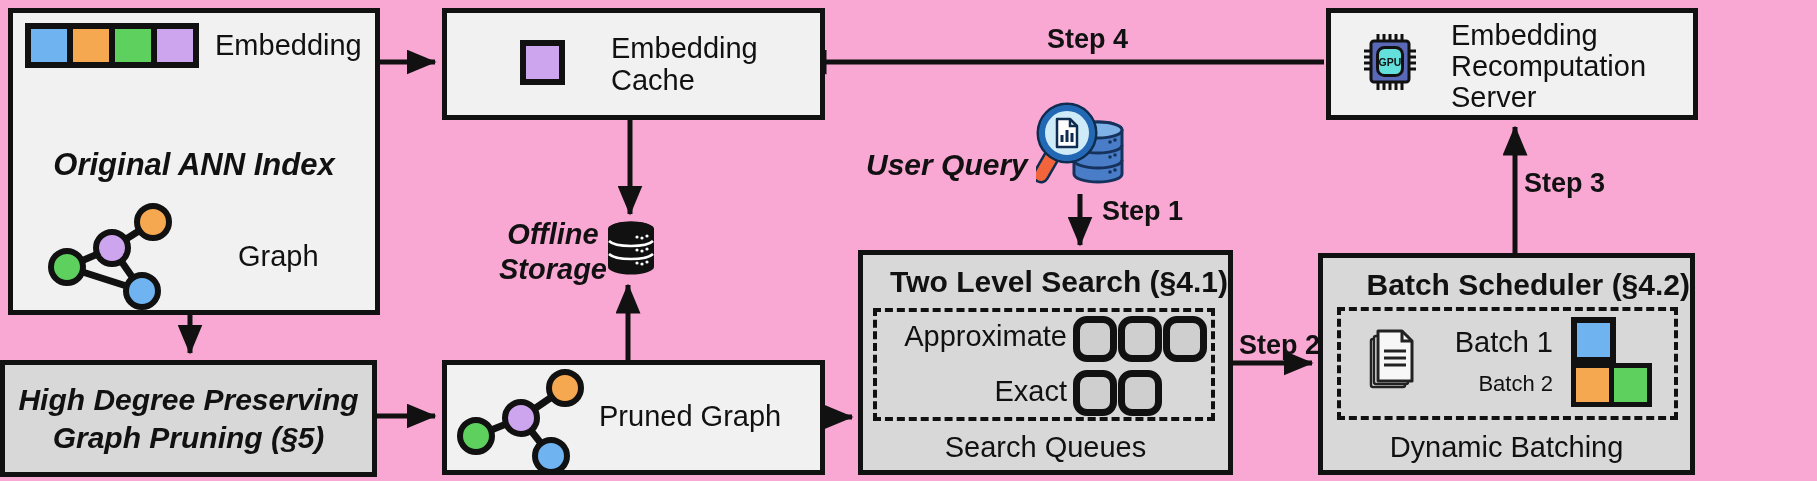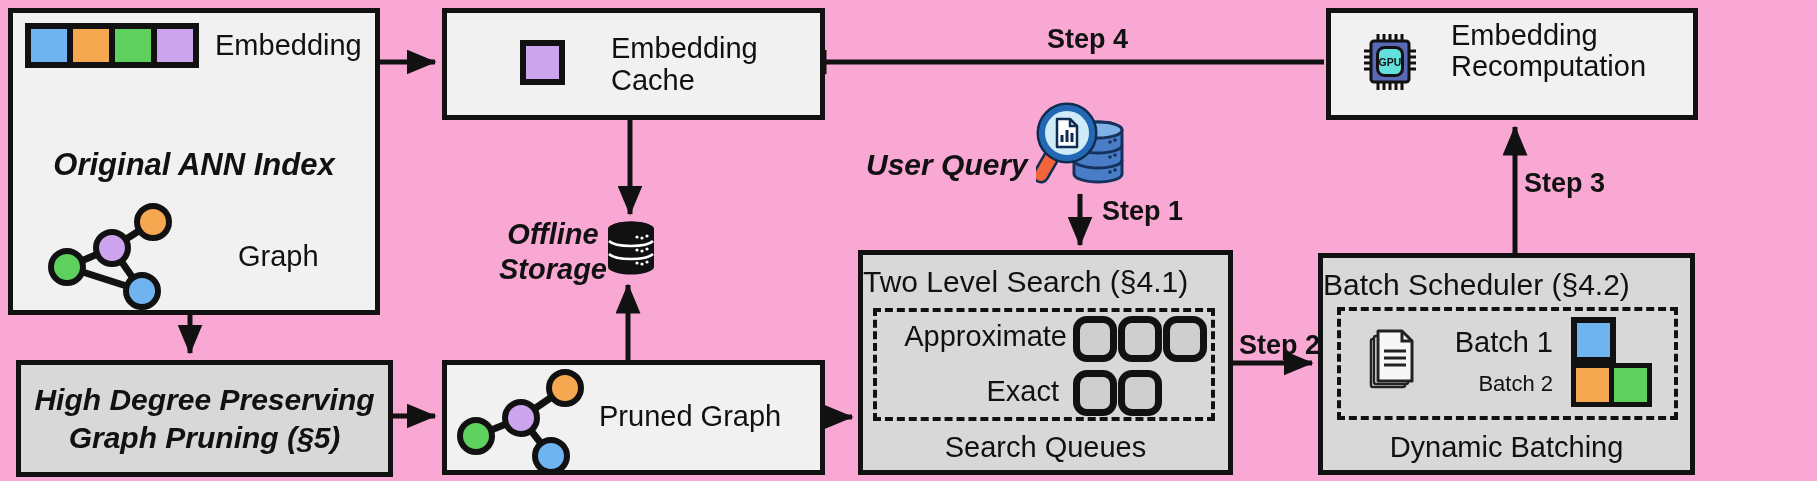--- a/index.html
+++ b/index.html
@@ -17,21 +17,21 @@
   .chiprow{display:flex;gap:6px;background:#111;padding:6px;width:max-content;}
   .chip{width:36px;height:33px;}
   .chip1{border:6px solid #111;width:33px;height:33px;}
   .c-blue{background:#6FB3F0;} .c-orange{background:#F6A850;}
   .c-green{background:#5DD05E;} .c-purple{background:#CDA5EF;}
   
   .qrow{position:absolute;display:flex;gap:1px;}
   .qsq{width:30px;height:32px;border:7px solid #111;border-radius:14px;background:#CFCFCF;}
   .dashedbox{position:absolute;border:4px dashed #111;box-sizing:border-box;}
   .footerlbl{position:absolute;left:0;right:0;bottom:6px;text-align:center;font-size:29px;}
-  .titlelbl{position:absolute;left:0;right:0;top:10px;text-align:left;font-size:30px;font-weight:normal;}
+  .titlelbl{position:absolute;left:0;right:0;top:10px;text-align:right;font-size:30px;font-weight:bold;}
   .duo{display:flex;gap:5px;background:#111;padding:5px;width:max-content;}
   .duo .chip{width:33px;height:34px;}
 </style>
 </head>
 <body>
 
 <div id="canvas">
 
   <svg id="arrows" width="1817" height="481">
     <defs>
@@ -72,21 +72,21 @@
       <g stroke="#111" stroke-width="6">
         <circle cx="110" cy="32" r="16" fill="#F6A850"></circle>
         <circle cx="24" cy="77" r="16" fill="#5DD05E"></circle>
         <circle cx="99" cy="101" r="16" fill="#6FB3F0"></circle>
         <circle cx="69" cy="58" r="16" fill="#CDA5EF"></circle>
       </g>
     </svg>
     <div class="lbl" style="left:225px;top:227px;font-size:29px;">Graph</div>
   </div>
 
-  <div class="box gray" style="left:0px;top:360px;width:367px;height:107px;display:flex;flex-direction:column;justify-content:center;align-items:center;margin-left:16px;">
+  <div class="box gray" style="left:0px;top:360px;width:367px;height:107px;display:flex;flex-direction:column;justify-content:center;align-items:center;">
     <div class="bold" style="font-size:30px;line-height:38px;">High Degree Preserving</div>
     <div class="bold" style="font-size:30px;line-height:38px;">Graph Pruning (§5)</div>
   </div>
 
   <div class="box" style="left:442px;top:8px;width:373px;height:102px;">
     <div class="chip1 c-purple" style="position:absolute;left:73px;top:27px;"></div>
     <div class="lbl" style="left:164px;top:19px;font-size:29px;line-height:32px;">
       <div>Embedding</div>
       <div>Cache</div>
     </div>
@@ -166,21 +166,21 @@
 
   <div class="box gray" style="left:858px;top:250px;width:365px;height:215px;">
     <div class="titlelbl">Two Level Search (§4.1)</div>
     <div class="dashedbox" style="left:10px;top:53px;width:342px;height:113px;">
       <div class="lbl" style="left:8px;top:8px;width:182px;text-align:right;font-size:29px;">Approximate</div>
       <div class="qrow" style="left:196px;top:4px;">
         <div class="qsq"></div>
         <div class="qsq"></div>
         <div class="qsq"></div>
       </div>
-      <div class="lbl" style="left:0;top:63px;width:182px;text-align:right;font-size:29px;">Exact</div>
+      <div class="lbl" style="left:8px;top:63px;width:182px;text-align:right;font-size:29px;">Exact</div>
       <div class="qrow" style="left:196px;top:58px;">
         <div class="qsq"></div>
         <div class="qsq"></div>
       </div>
     </div>
     <div class="footerlbl">Search Queues</div>
   </div>
 
   <div class="box gray" style="left:1318px;top:253px;width:367px;height:212px;">
     <div class="titlelbl">Batch Scheduler (§4.2)</div>
@@ -229,20 +229,21 @@
         <line x1="47" y1="32" x2="55" y2="32"></line>
           <line x1="47" y1="38" x2="55" y2="38"></line>
       </g>
       <rect x="10" y="10" width="38" height="41" rx="3" fill="#5A68B8" stroke="#111" stroke-width="3"></rect>
       <rect x="16.5" y="16.5" width="25" height="28" rx="7" fill="#64E0DC" stroke="#111" stroke-width="3"></rect>
       <text x="29" y="34.5" text-anchor="middle" font-size="10.5" font-weight="bold" fill="#111">GPU</text>
     </svg>
     <div class="lbl" style="left:120px;top:7px;font-size:29px;line-height:31px;">
       <div>Embedding</div>
       <div>Recomputation</div>
+      <div>Server</div>
     </div>
   </div>
 
   <div class="step" style="left:1102px;top:196px;">Step 1</div>
   <div class="step" style="left:1228px;top:330px;width:92px;text-align:right;">Step 2</div>
   <div class="step" style="left:1524px;top:168px;">Step 3</div>
   <div class="step" style="left:1010px;top:24px;width:155px;text-align:center;">Step 4</div>
 
 </div>
 

